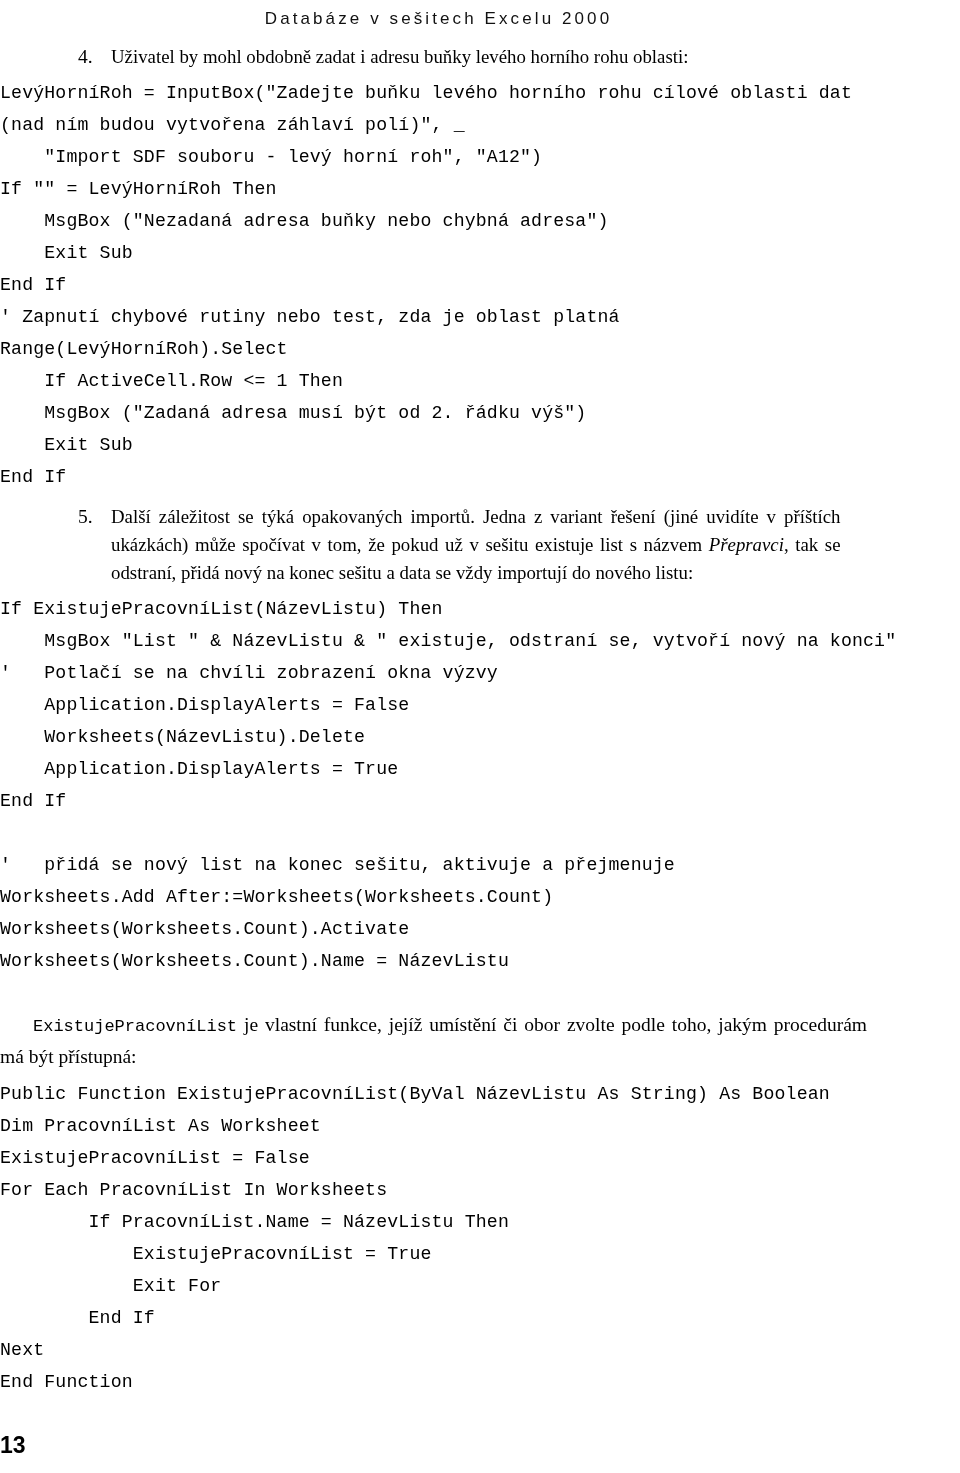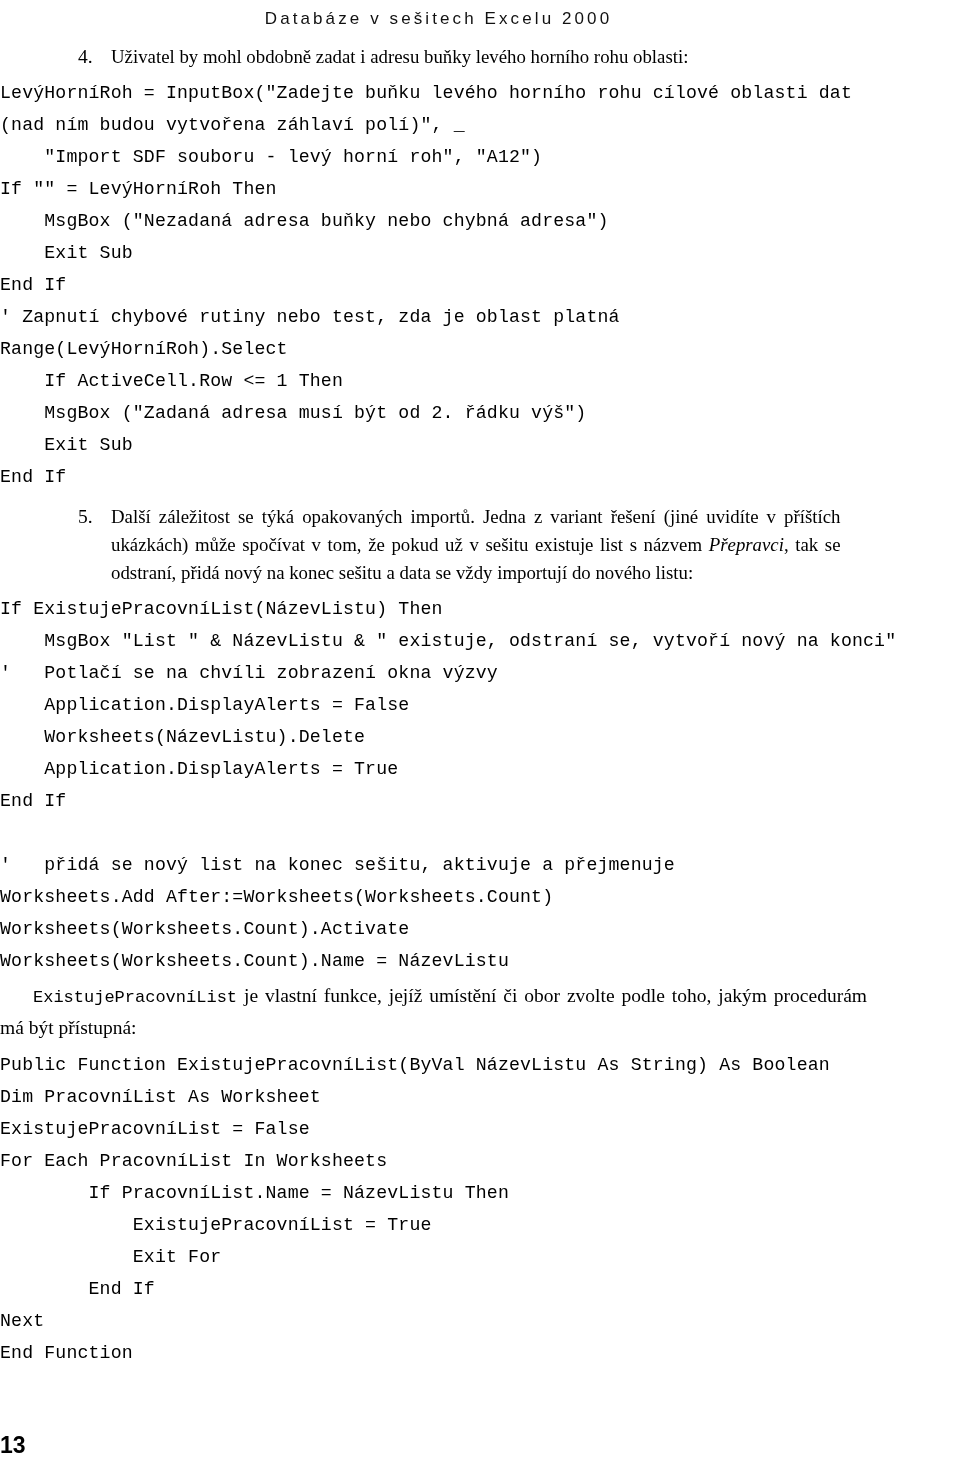--- a/index.html
+++ b/index.html
@@ -84,21 +84,21 @@
   .code-line.blank { min-height: 32px; }
 
   
   .para {
     font-size: 19.5px;
     line-height: 30px;
     text-align: justify;
     text-justify: inter-word;
     padding-left: 0px;
     padding-right: 2px;
-    margin-top: 4px;
+    margin-top: 33px;
   }
   .para .indent-lead { display: inline-block; width: 33px; }
 
   
   .folio {
     position: absolute;
     left: 0px;
     bottom: 14px;
     font-family: "Liberation Sans", sans-serif;
     font-weight: bold;

